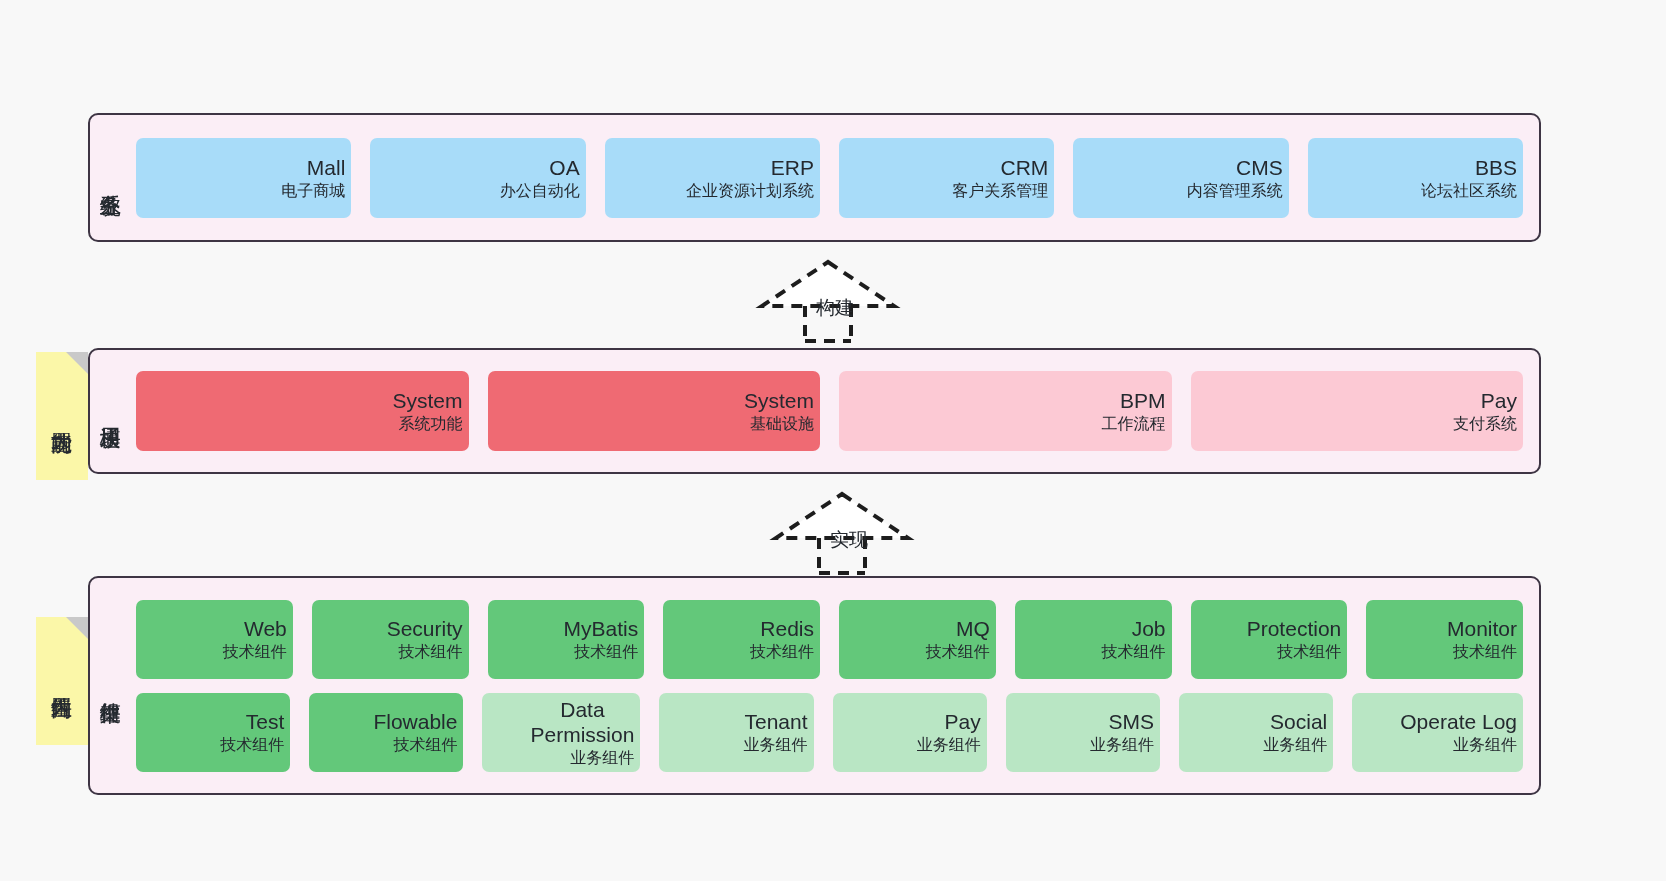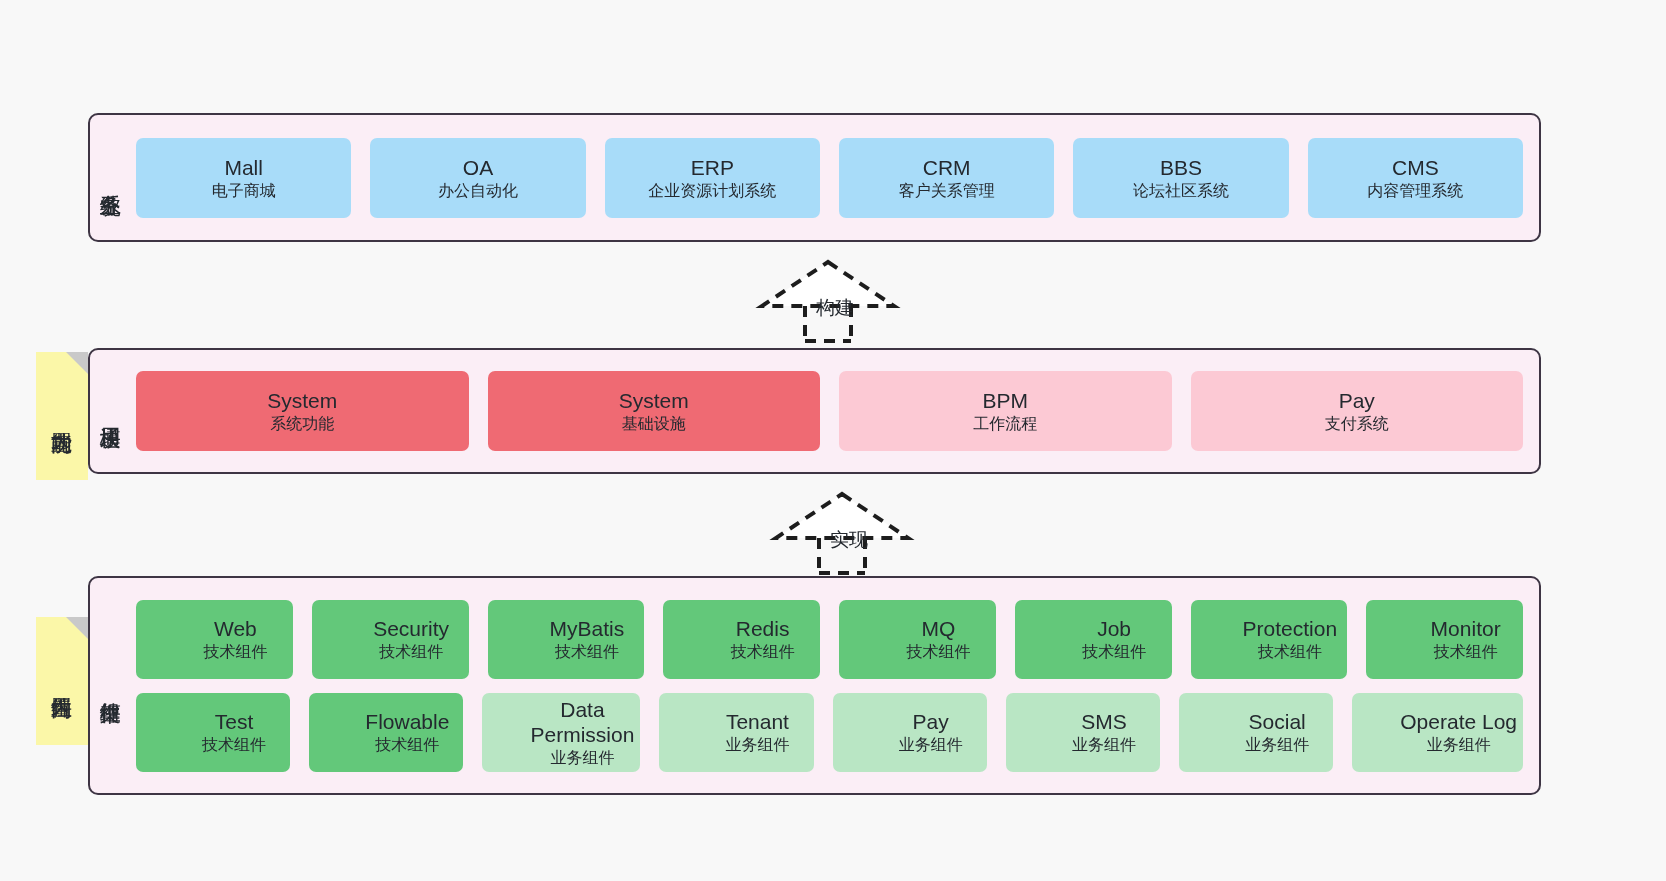--- a/index.html
+++ b/index.html
@@ -58,21 +58,21 @@
     gap: 19px;
     align-items: stretch;
   }
 
   
   .card {
     flex: 1 1 0;
     border-radius: 7px;
     display: flex;
     flex-direction: column;
-    align-items: center;
+    align-items: flex-end;
     justify-content: center;
     text-align: center;
     color: #24292f;
     box-sizing: border-box;
     padding: 4px 6px;
     line-height: 1.22;
   }
   .card .en {
     font-size: 21px;
     white-space: nowrap;
@@ -153,26 +153,26 @@
         </div>
         <div class="card c-blue">
           <span class="en">ERP</span>
           <span class="cn">企业资源计划系统</span>
         </div>
         <div class="card c-blue">
           <span class="en">CRM</span>
           <span class="cn">客户关系管理</span>
         </div>
         <div class="card c-blue">
+          <span class="en">CMS</span>
+          <span class="cn">内容管理系统</span>
+        </div>
+        <div class="card c-blue">
           <span class="en">BBS</span>
           <span class="cn">论坛社区系统</span>
-        </div>
-        <div class="card c-blue">
-          <span class="en">CMS</span>
-          <span class="cn">内容管理系统</span>
         </div>
       </div>
     </div>
   </div>
 
   <div class="connector" id="conn-build" style="left:758px; top:258px; width:140px; height:85px;">
     <svg width="140" height="85" viewBox="0 0 140 85">
 
       <polygon points="70,4 136,48 4,48" fill="#ffffff" stroke="#1d1d1d" stroke-width="4" stroke-dasharray="11 8" stroke-linejoin="miter"></polygon>
 

